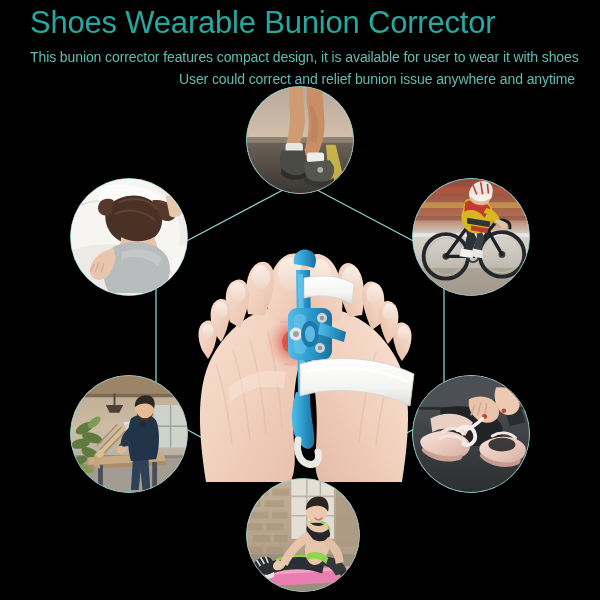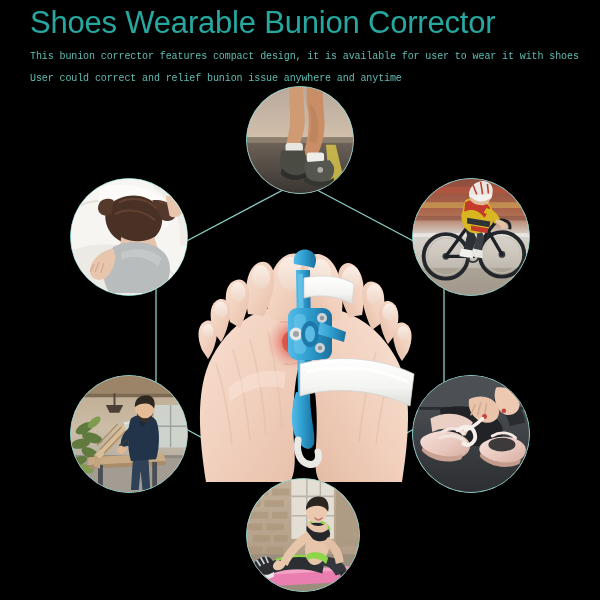--- a/index.html
+++ b/index.html
@@ -27,27 +27,28 @@
   #title {
     font-family: "Liberation Sans", sans-serif;
     font-size: 31px;
     line-height: 38px;
     font-weight: 400;
     color: #26a8a0;
     letter-spacing: -0.2px;
     white-space: nowrap;
   }
   .subline {
-    font-family: Liberation Mono, monospace;
-    font-size: 10px;
+    font-family: Liberation Sans, sans-serif;
+    font-size: 14px;
     line-height: 22px;
     font-weight: 400;
     color: #5fbdb3;
     letter-spacing: -0.1px;
     white-space: nowrap;
+    text-align: right;
   }
   #sub1 { margin-top: 4px; }
   #sub2 { margin-top: 0; }
 
   
   #hex-frame {
     position: absolute;
     left: 150px;
     top: 175px;
     width: 300px;

